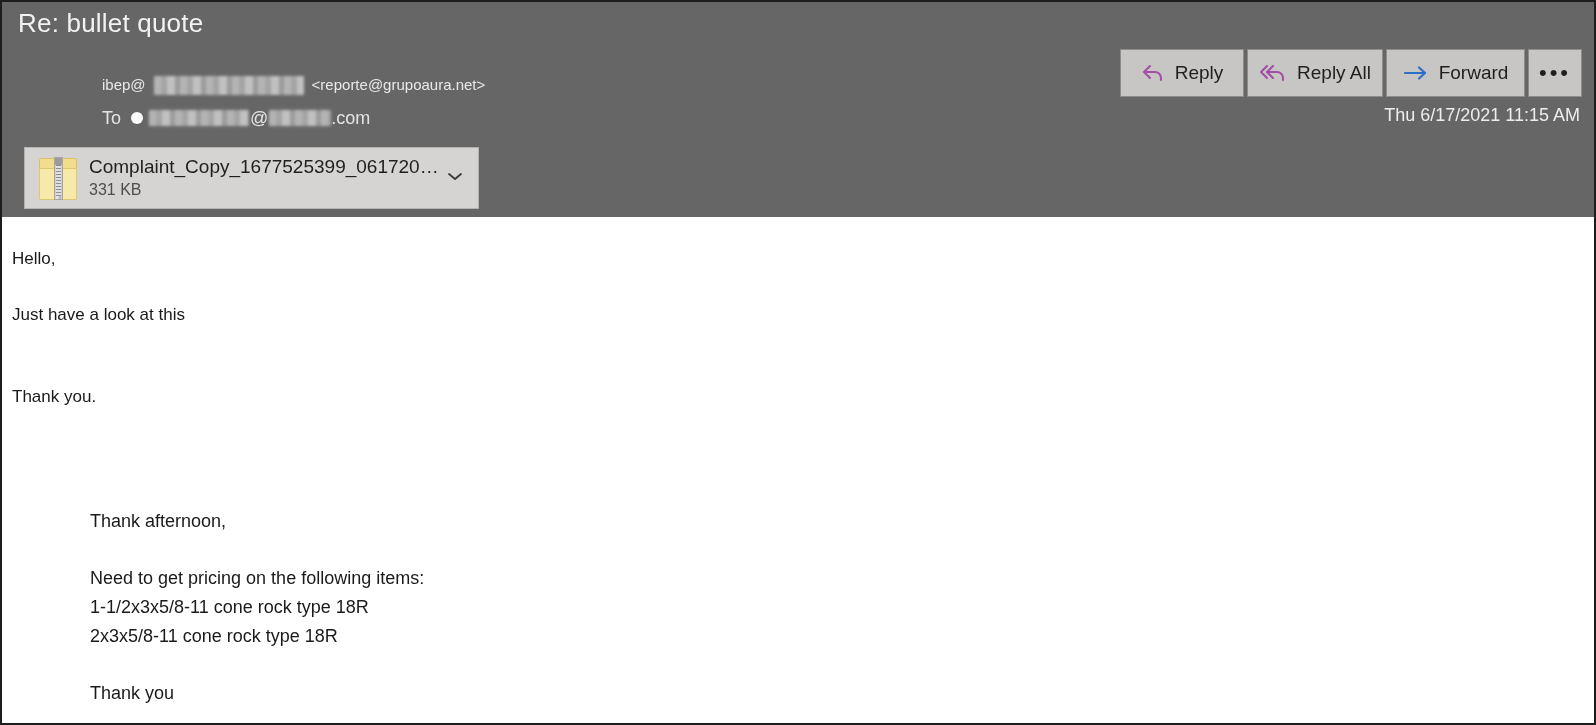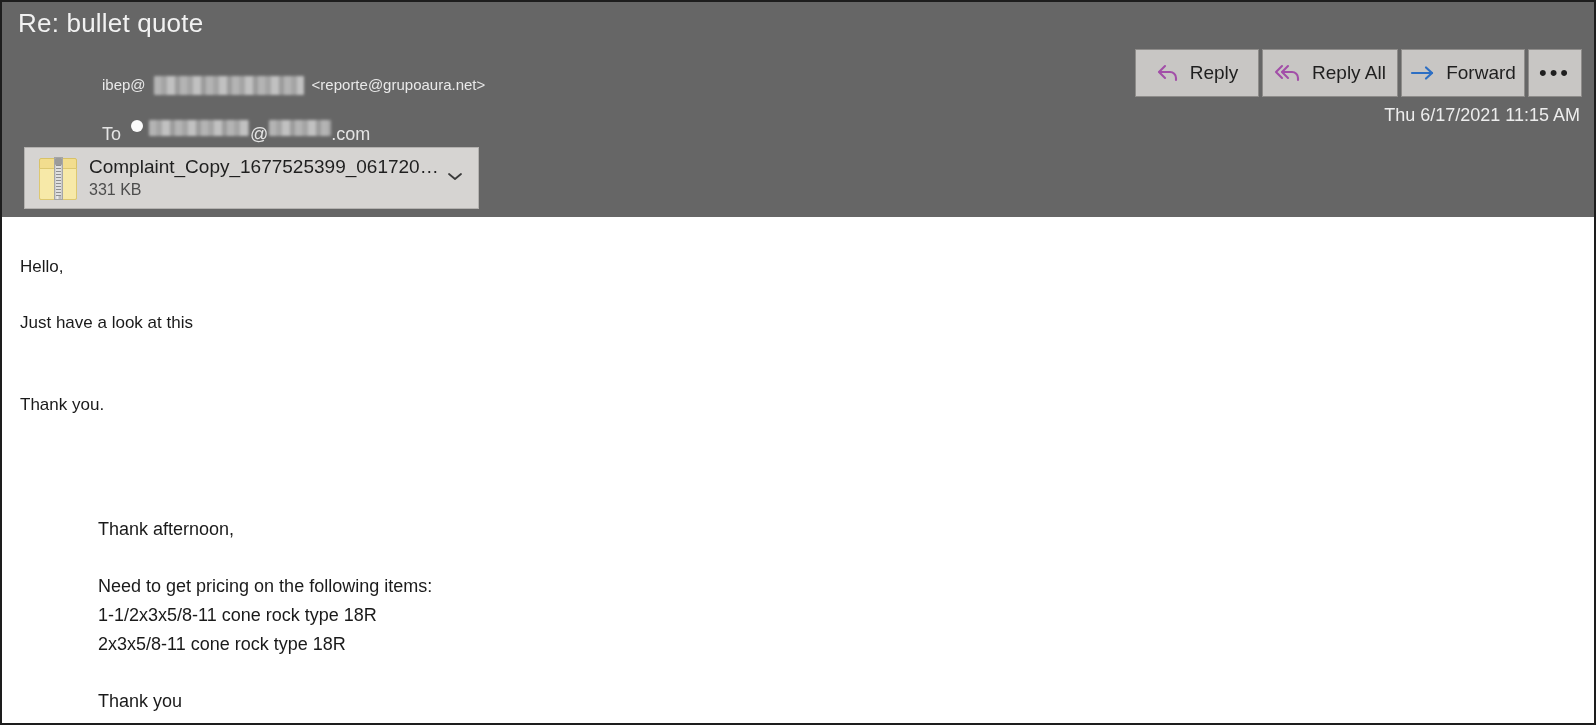--- a/index.html
+++ b/index.html
@@ -84,24 +84,24 @@
   .from-line {
     font-size: 15px;
     line-height: 30px;
     white-space: nowrap;
     display: flex;
     align-items: center;
   }
   .to-line {
     font-size: 18px;
     line-height: 28px;
-    margin-top: 20px;
-    white-space: nowrap;
-    display: flex;
-    align-items: flex-start;
+    margin-top: 4px;
+    white-space: nowrap;
+    display: flex;
+    align-items: center;
     color: #e4e4e4;
   }
   .to-label {
     margin-right: 10px;
   }
   .to-dot {
     width: 12px;
     height: 12px;
     border-radius: 50%;
     background: #fbfbfb;
@@ -148,21 +148,21 @@
     justify-content: center;
     gap: 10px;
     height: 48px;
     padding: 0 16px;
     box-sizing: border-box;
     cursor: default;
     white-space: nowrap;
   }
   .btn.reply      { width: 124px; }
   .btn.reply-all  { width: 136px; }
-  .btn.forward    { width: 124px; }
+  .btn.forward    { width: 139px; }
   .btn.more       { width: 54px; padding: 0; letter-spacing: 3px; font-size: 22px; line-height: 0; }
   .btn svg { flex: none; display: block; }
 
   .timestamp {
     position: absolute;
     right: 14px;
     top: 103px;
     font-size: 18px;
     color: #ededed;
     white-space: nowrap;
@@ -246,21 +246,21 @@
     align-items: center;
     justify-content: center;
     color: #3a3a3a;
   }
 
   
   .body-pane {
     position: relative;
     background: #ffffff;
     height: 506px;
-    padding: 12px;
+    padding: 4px;
     box-sizing: border-box;
   }
   .body-inner {
     padding: 28px 0 0 6px;
   }
   .body-line {
     font-size: 17px;
     color: #1a1a1a;
     line-height: 20px;
     white-space: pre;

